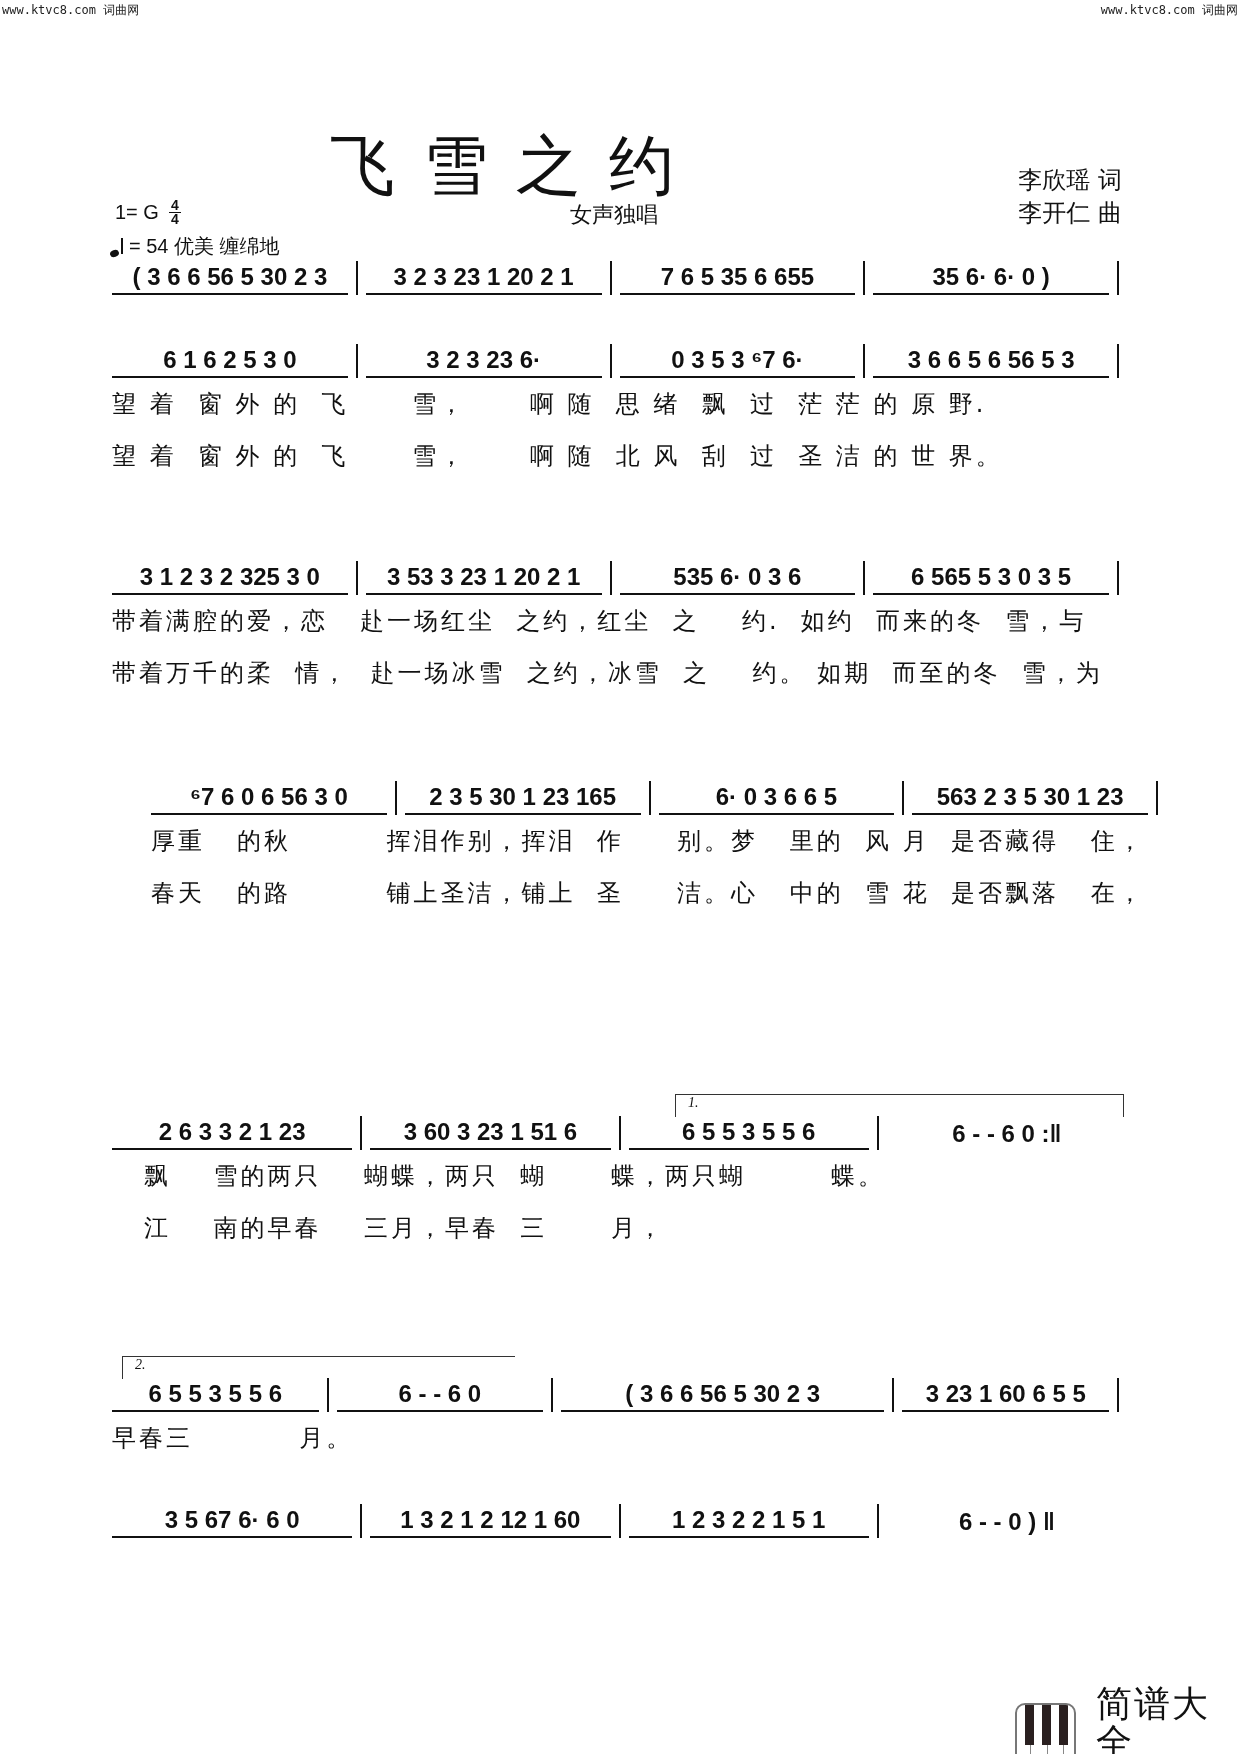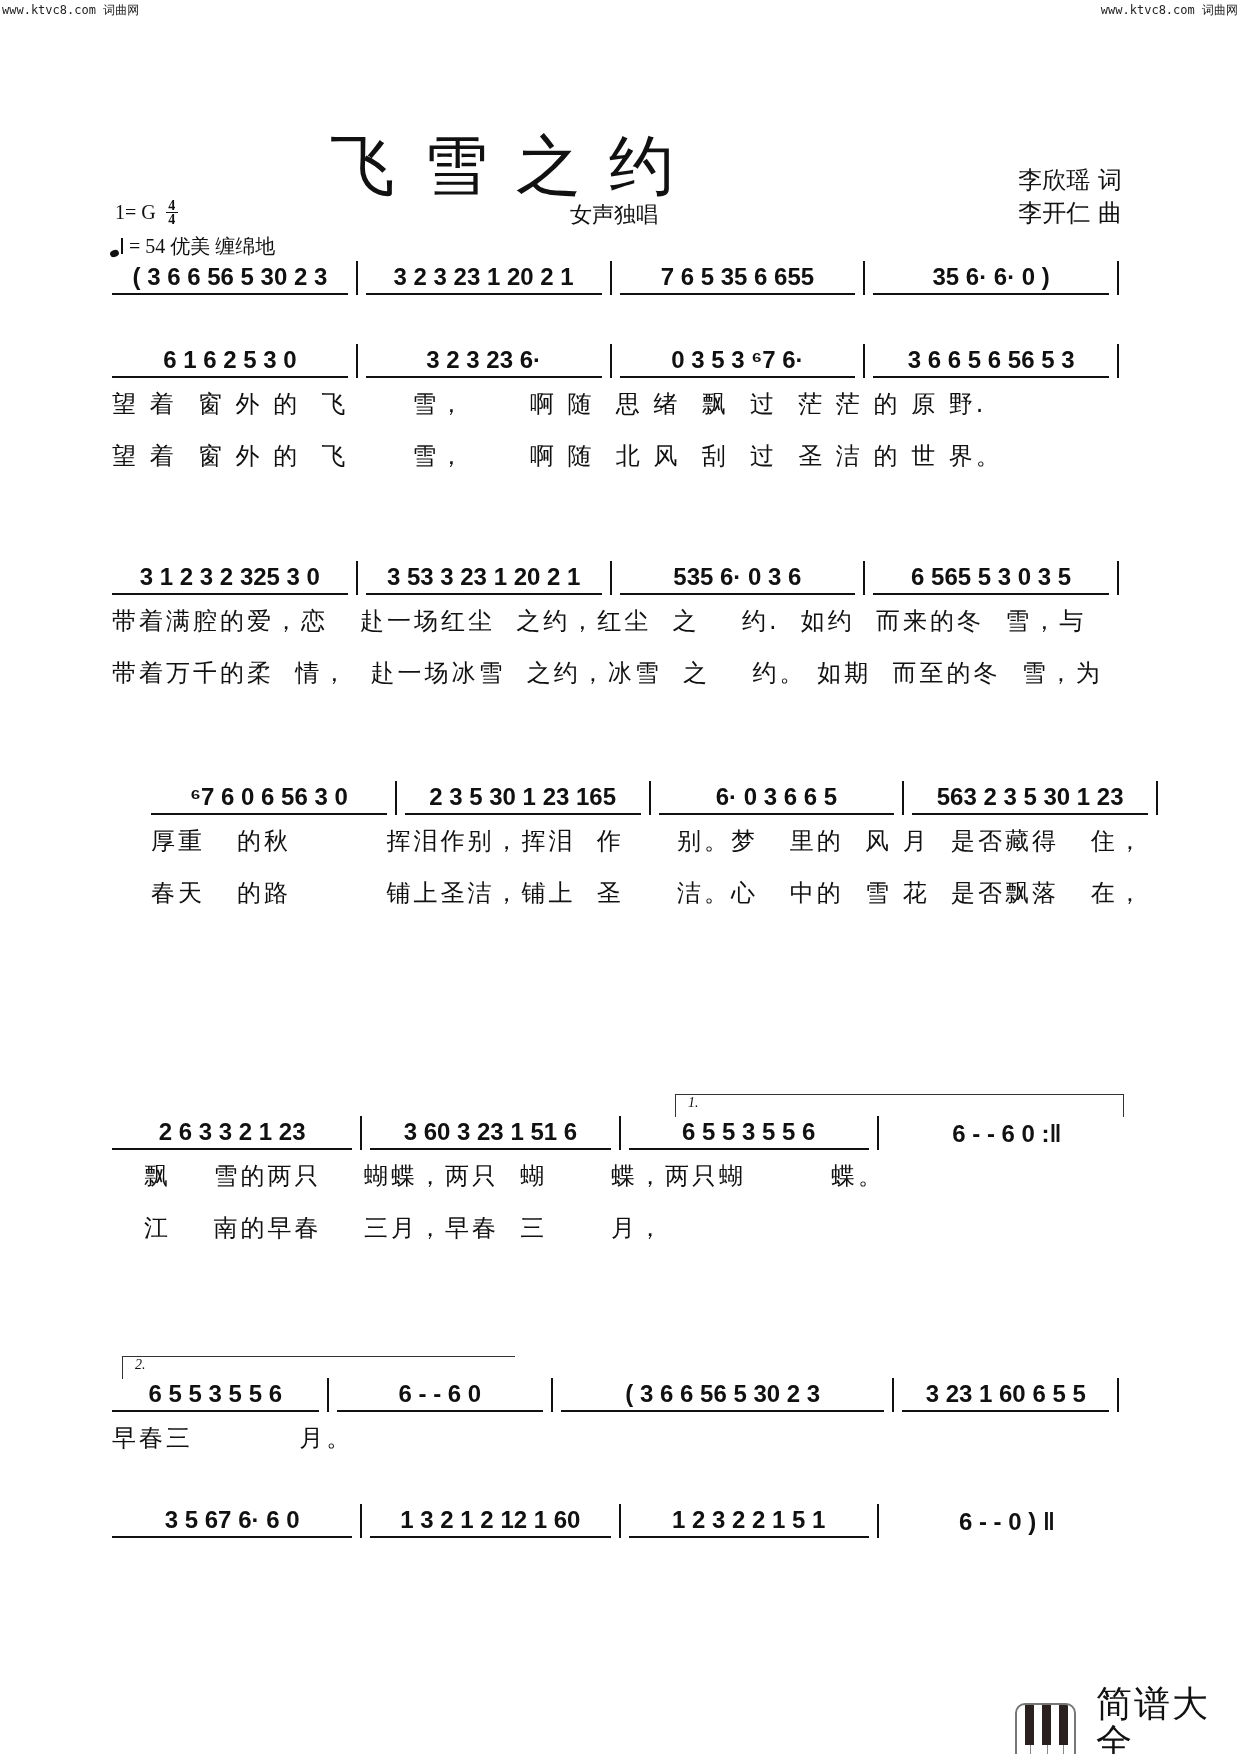--- a/index.html
+++ b/index.html
@@ -1,20 +1,20 @@
 <!DOCTYPE html>
 <html><head>
 <meta charset="utf-8">
 <style>
   html, body { margin:0; padding:0; background:#ffffff; }
   body { width:1240px; height:1754px; position:relative; overflow:hidden; font-family:"DejaVu Sans", sans-serif; color:#111; }
   .wm { position:absolute; top:2px; font-family:"DejaVu Sans Mono", monospace; font-size:12px; color:#222; }
   .wm.left { left:2px; } .wm.right { right:2px; }
   .title { position:absolute; top:122px; left:0; width:1032px; text-align:center; font-size:65px; letter-spacing:28px; font-family:"DejaVu Sans", sans-serif; font-weight:400; }
-  .meta-left { position:absolute; left:115px; top:195px; font-size:20px; font-family:Liberation Serif, serif; }
+  .meta-left { position:absolute; left:115px; top:195px; font-size:20px; font-family:Liberation Sans, sans-serif; }
   .meta-left .line { height:34px; display:flex; align-items:center; gap:6px; }
   .frac { display:inline-flex; flex-direction:column; align-items:center; font-weight:700; font-size:14px; line-height:13px; margin-left:4px; }
   .frac .bar { width:12px; border-top:1.5px solid #111; }
   .quarter { display:inline-block; width:6px; height:16px; border-right:2px solid #111; position:relative; }
   .quarter::after { content:""; position:absolute; left:-5px; bottom:-3px; width:9px; height:7px; background:#111; border-radius:50%; transform:rotate(-20deg); }
   .subtitle { position:absolute; top:200px; left:0; width:1228px; text-align:center; font-size:22px; }
   .credits { position:absolute; right:118px; top:164px; font-size:24px; line-height:33px; text-align:right; }
   .row { position:absolute; left:112px; width:1015px; }
   .notes { display:flex; align-items:flex-end; height:40px; font-family:"Liberation Sans", sans-serif; font-weight:700; font-size:24px; white-space:nowrap; }
   .notes .seg { flex:1; display:flex; justify-content:space-around; align-items:center; position:relative; padding:0 6px; border-bottom:2px solid #111; padding-bottom:2px; }

